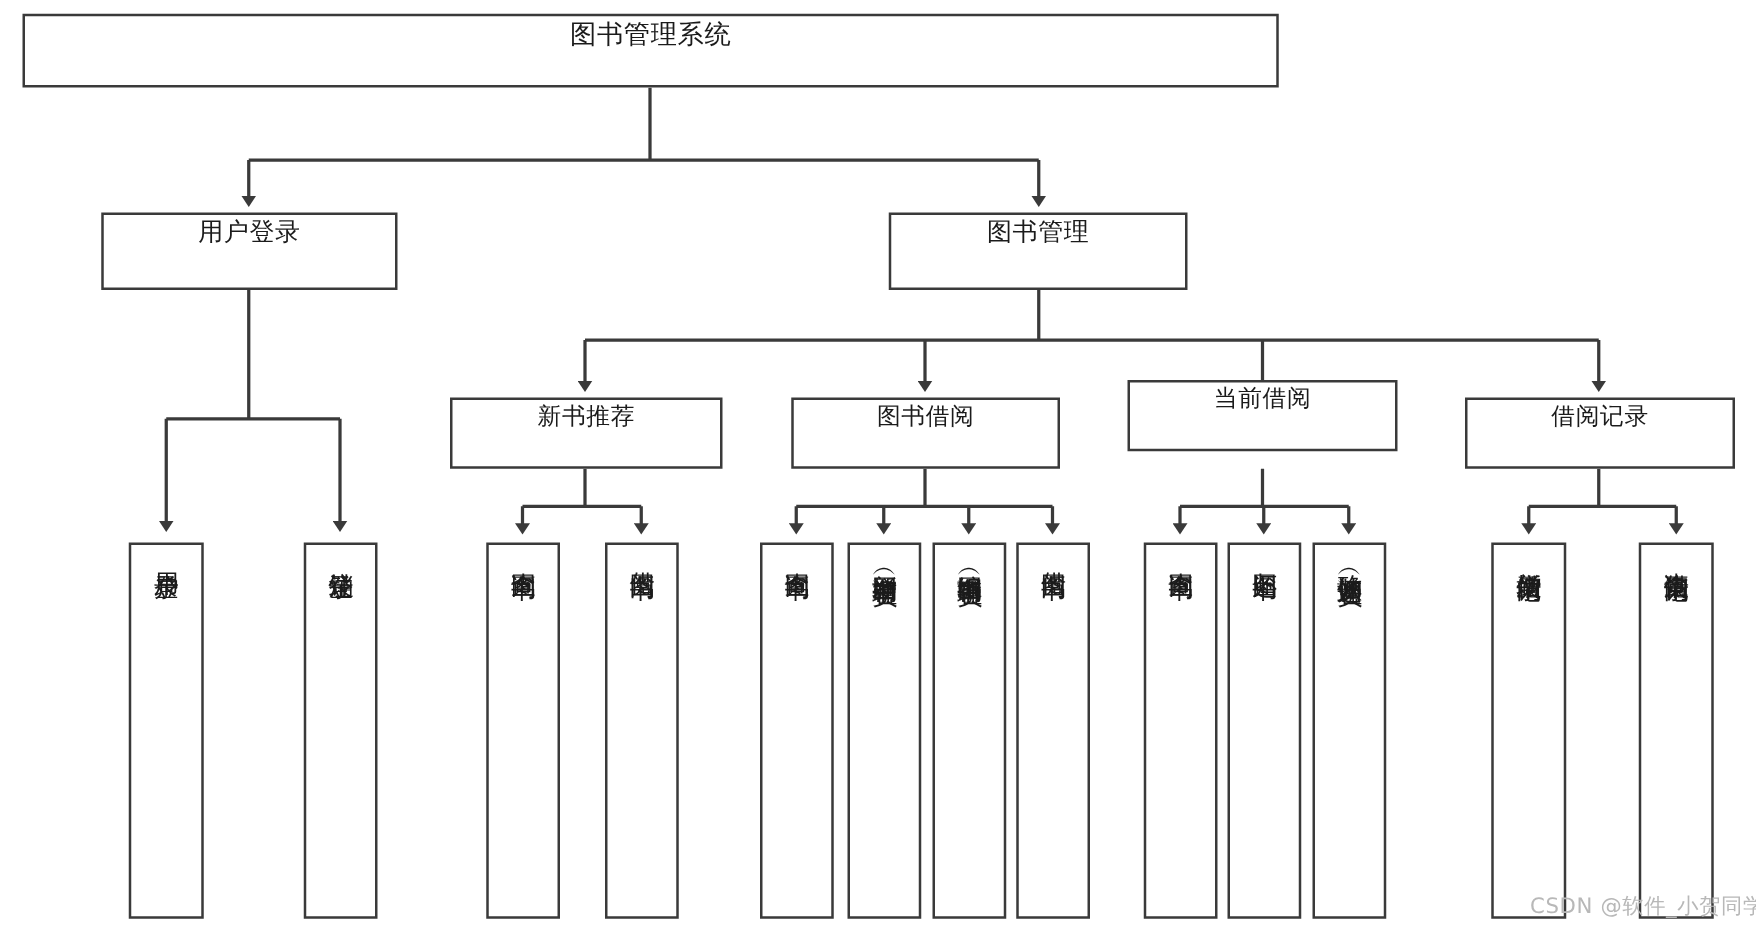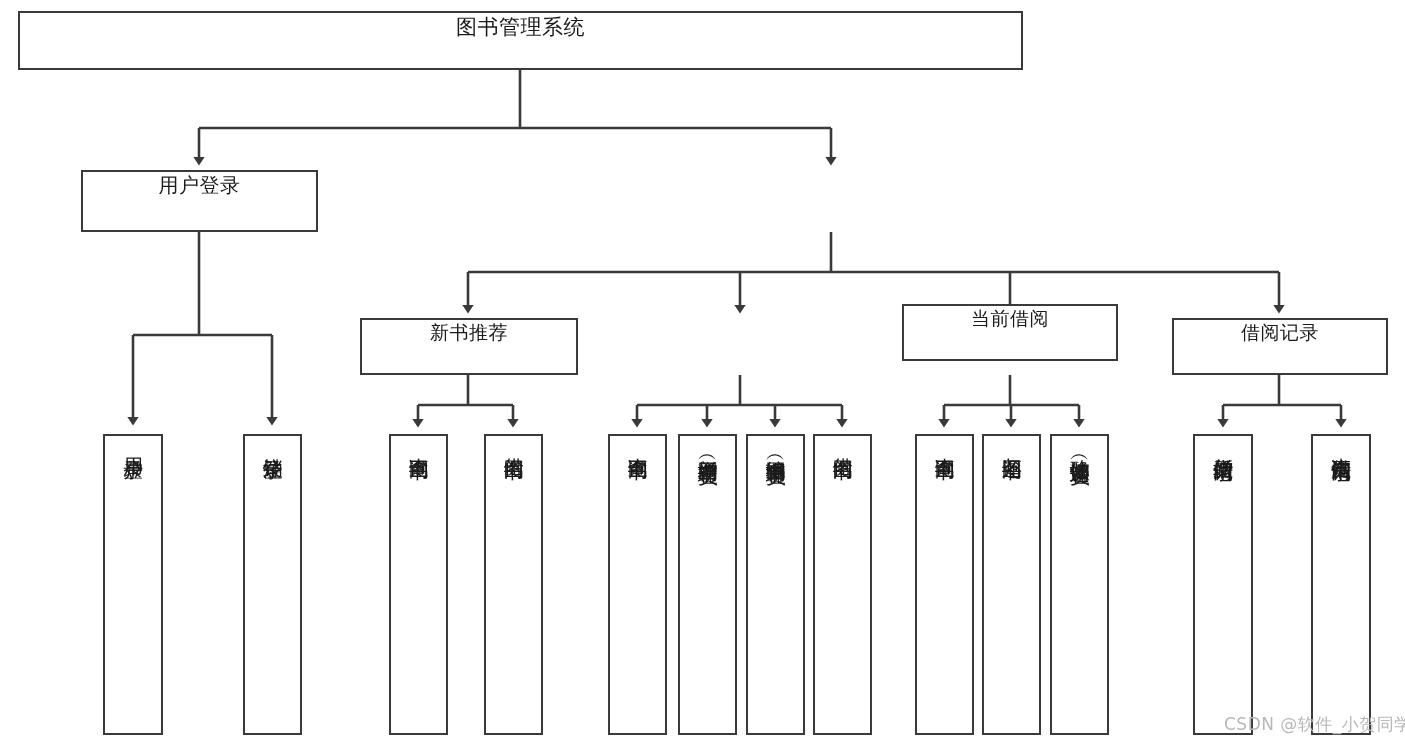--- a/index.html
+++ b/index.html
@@ -124,23 +124,29 @@
     </g>
   </svg>
 
   <div class="node node-root" style="left:18px; top:11px; width:1005px; height:59px;">
     <span class="lbl">图书管理系统</span>
   </div>
 
   <div class="node node-l1" style="left:81px; top:170px; width:237px; height:62px;">
     <span class="lbl">用户登录</span>
   </div>
+  <div class="node node-l1" style="left:711px; top:170px; width:239px; height:62px;">
+    <span class="lbl">图书管理</span>
+  </div>
 
   <div class="node node-l2" style="left:360px; top:318px; width:218px; height:57px;">
     <span class="lbl">新书推荐</span>
+  </div>
+  <div class="node node-l2" style="left:633px; top:318px; width:215px; height:57px;">
+    <span class="lbl">图书借阅</span>
   </div>
   <div class="node node-l2" style="left:902px; top:304px; width:216px; height:57px;">
     <span class="lbl">当前借阅</span>
   </div>
   <div class="node node-l2" style="left:1172px; top:318px; width:216px; height:57px;">
     <span class="lbl">借阅记录</span>
   </div>
 
   <div class="node node-leaf" style="left:103px; top:434px; width:60px; height:301px;">
     <span class="lbl">用户登录</span>

